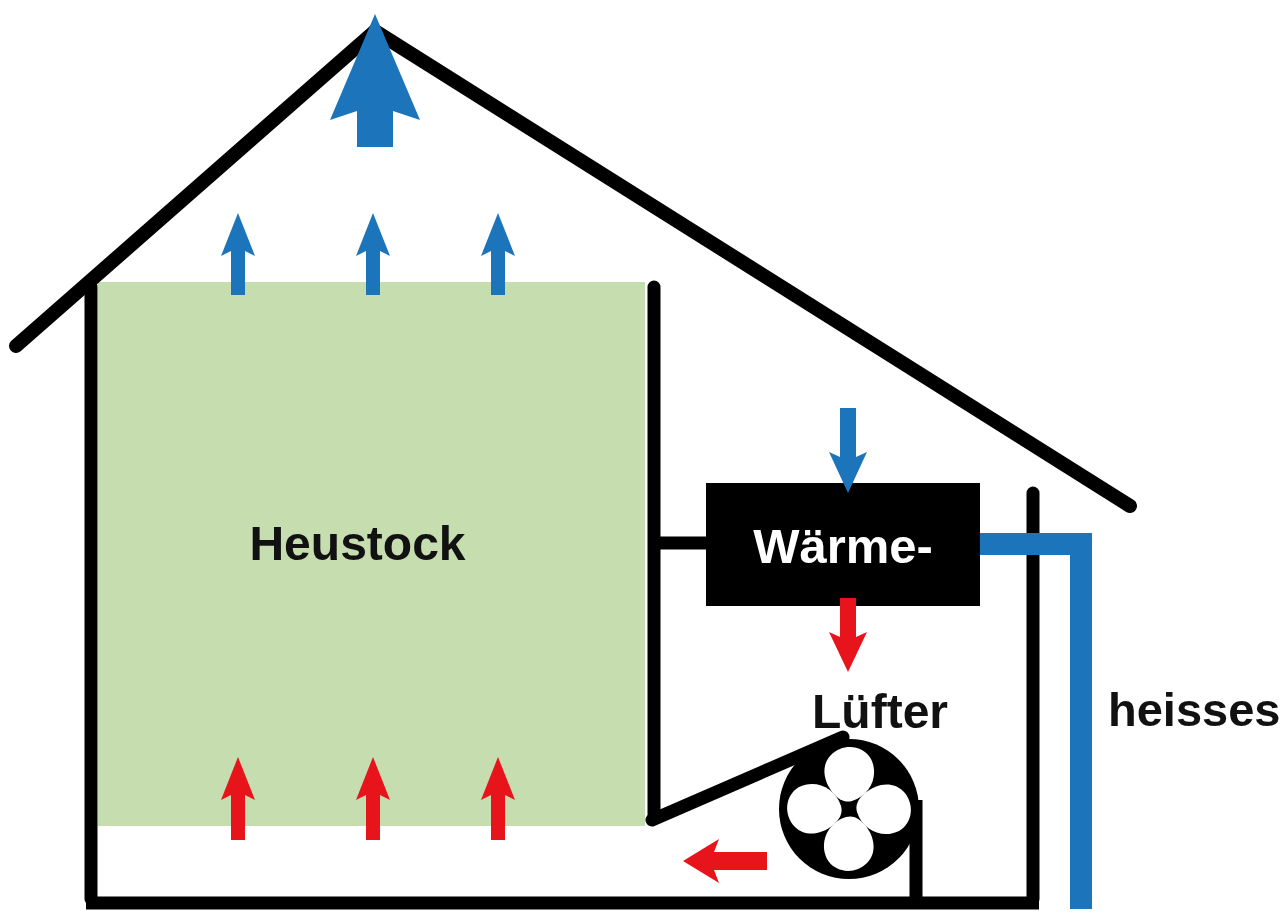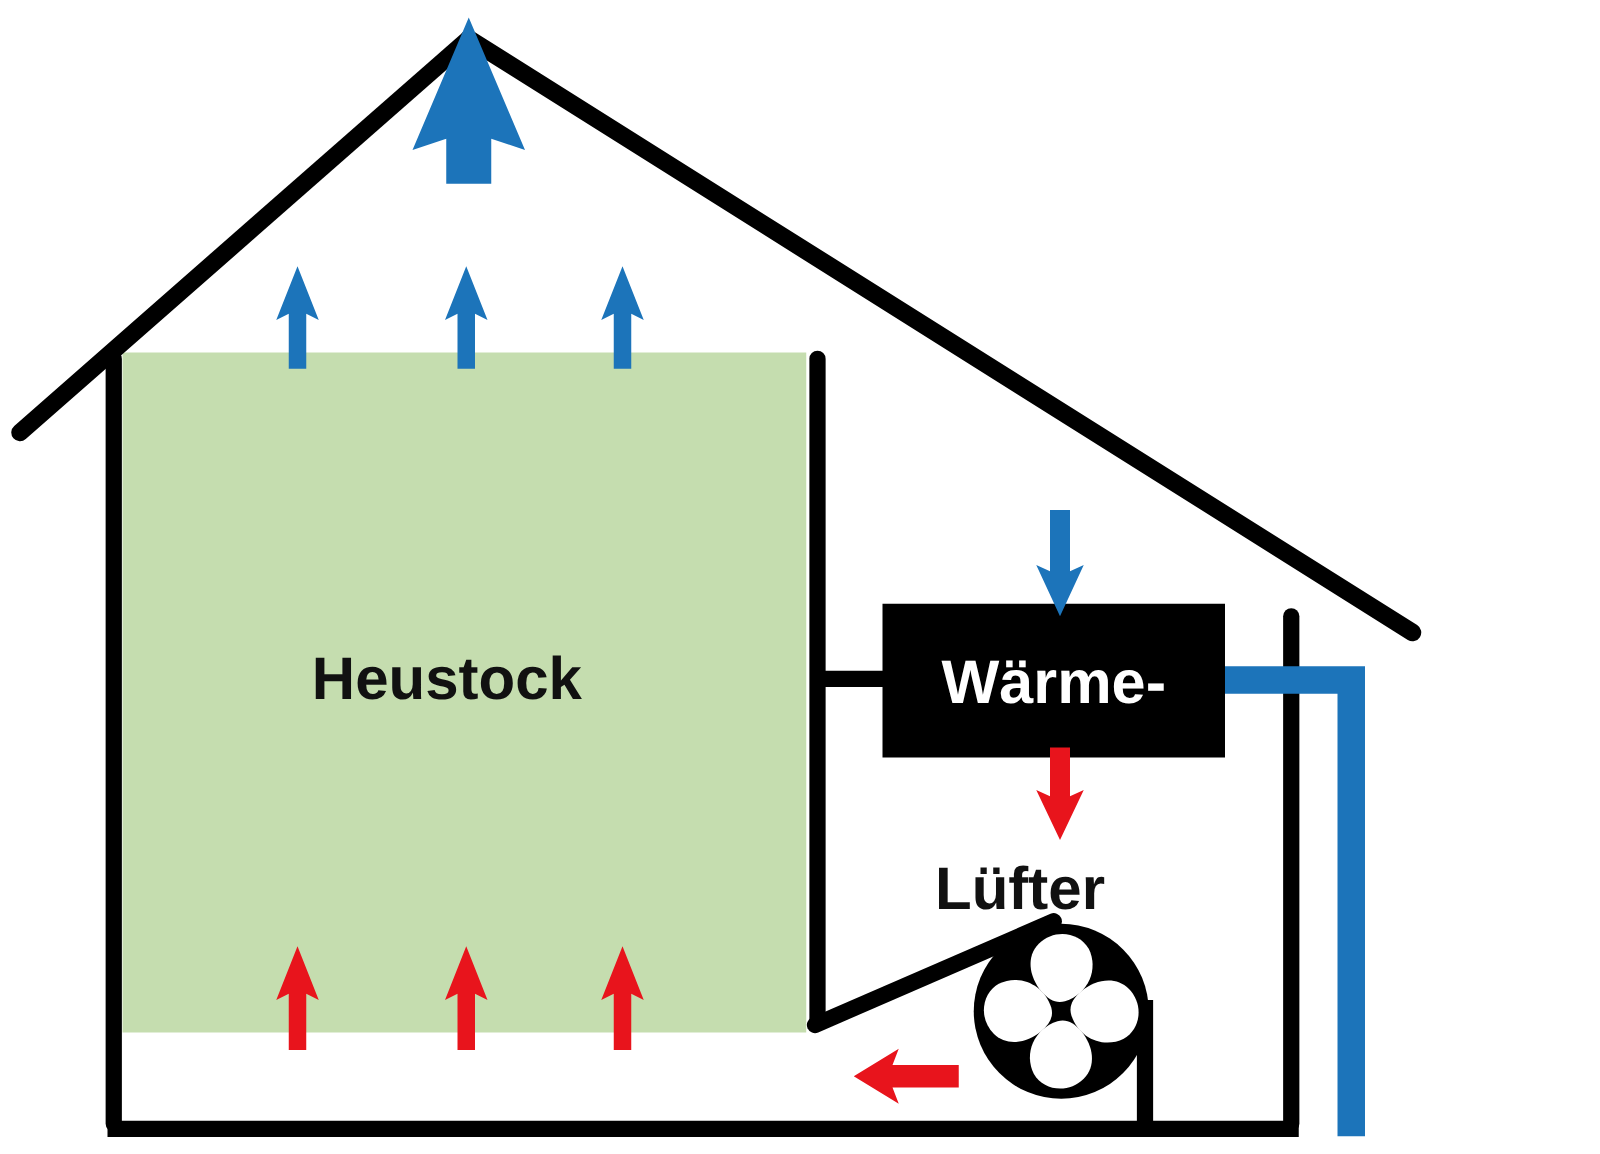--- a/index.html
+++ b/index.html
@@ -44,21 +44,21 @@
     color: var(--label-text);
     line-height: 1;
     white-space: nowrap;
   }
   .label-heustock {
     left: 84px; top: 520px; width: 547px;
     font-size: 48px; text-align: center;
   }
   .label-luefter {
     left: 748px; top: 688px; width: 200px;
-    font-size: 48px; text-align: left;
+    font-size: 48px; text-align: right;
   }
   .label-heatexchanger {
     left: 706px; top: 483px; width: 274px; height: 123px;
     display: flex; flex-direction: row;
     align-items: center; justify-content: center;
     color: var(--box-text);
     font-size: 49px; line-height: 1.12;
     padding-top: 4px; box-sizing: border-box;
   }
   .label-hotwater {
@@ -125,15 +125,16 @@
 
   <div class="label label-heustock">Heustock</div>
 
   <div class="label label-heatexchanger">
     <span>Wärme-</span>
   </div>
 
   <div class="label label-luefter">Lüfter</div>
 
   <div class="label label-hotwater">
+    <div>heisses</div>
   </div>
 
 </div>
 
 </body></html>

